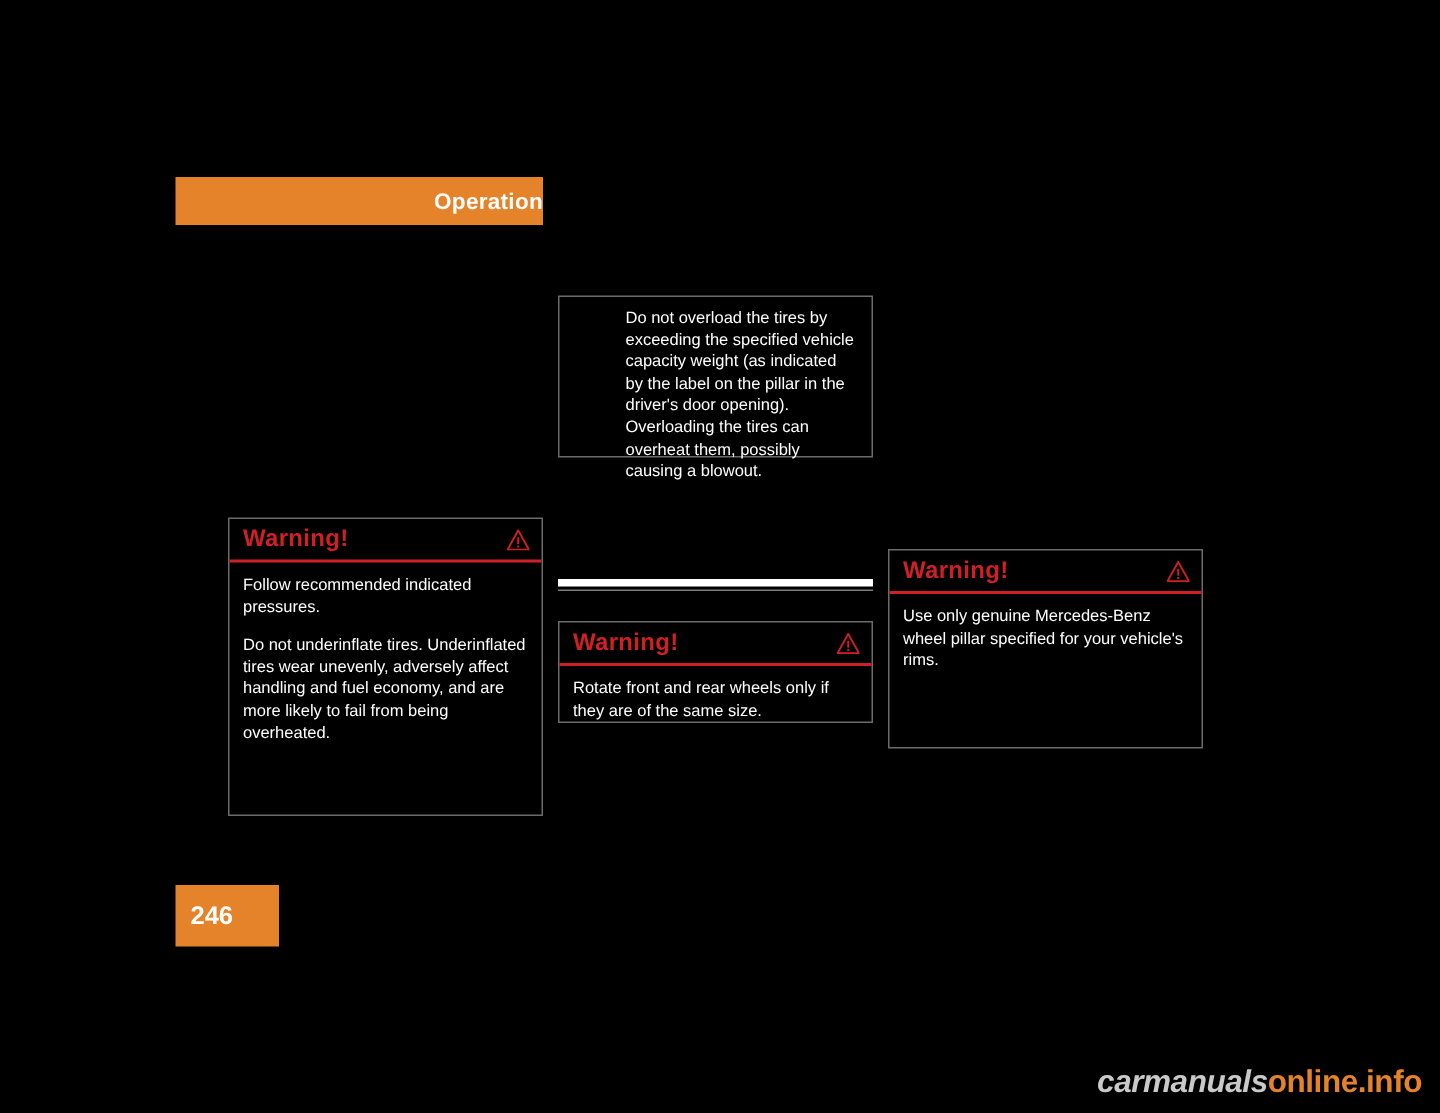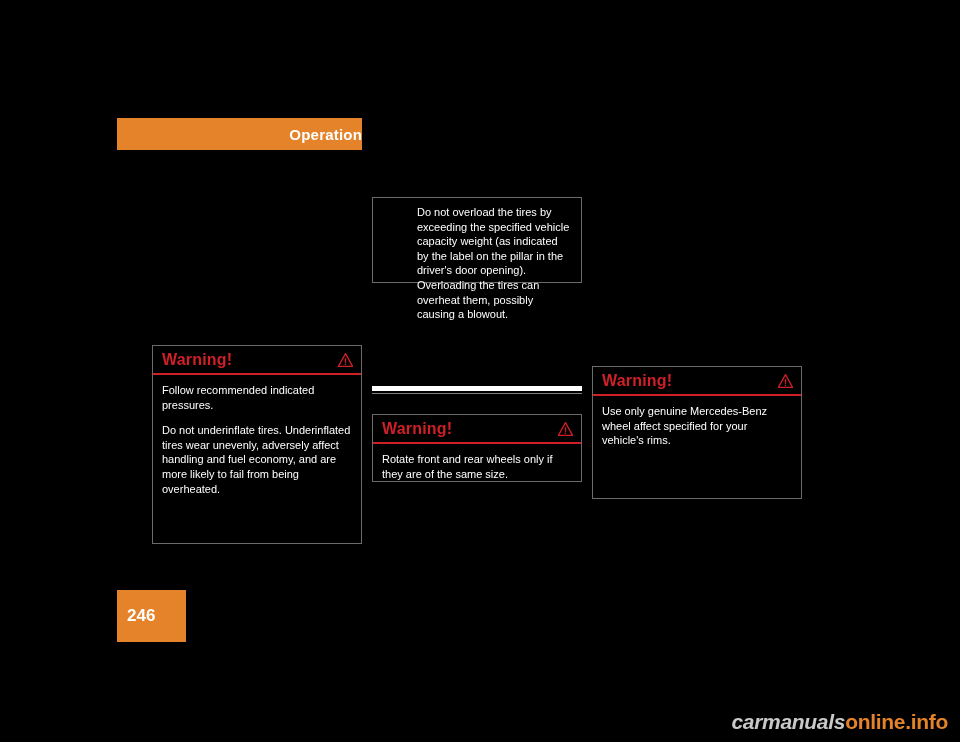--- a/index.html
+++ b/index.html
@@ -34,21 +34,21 @@
     margin-left: 38px;
     letter-spacing: 0.2px;
   }
 
   
   .page-number-block {
     position: absolute;
     left: 117px;
     top: 590px;
     width: 69px;
-    height: 52px;
+    height: 41px;
     background: #e5832a;
     display: flex;
     align-items: center;
   }
   .page-number {
     color: #ffffff;
     font-size: 17px;
     font-weight: bold;
     margin-left: 10px;
   }
@@ -136,21 +136,21 @@
     bottom: 8px;
     font-size: 21px;
     font-weight: bold;
     letter-spacing: -0.3px;
     white-space: nowrap;
   }
   .wm-grey { color: #c9c9c9; font-style: italic; }
   .wm-orange { color: #e5832a; }
 
   
-  #box-overload { left: 372px; top: 197px; width: 210px; height: 86px; padding-left: 44px; }
+  #box-overload { left: 372px; top: 197px; width: 210px; height: 108px; padding-left: 44px; }
   #box-inflation { left: 152px; top: 345px; width: 210px; height: 199px; }
   #box-rotate    { left: 372px; top: 414px; width: 210px; height: 68px; }
   #box-torque    { left: 592px; top: 366px; width: 210px; height: 133px; }
 </style>
 </head>
 <body>
 
 <div class="section-tab">
   <span class="section-tab-label">Operation</span>
 </div>
@@ -200,21 +200,21 @@
     <span class="warn-title">Warning!</span>
     <span class="warn-icon">
       <svg viewBox="0 0 15 14" width="15" height="14" aria-hidden="true">
         <path d="M7.5 0.6 L14.6 13.4 L0.4 13.4 Z" fill="none" stroke="#cf2027" stroke-width="1.3"></path>
         <rect x="6.85" y="5.2" width="1.3" height="4.6" fill="#cf2027"></rect>
         <rect x="6.85" y="10.7" width="1.3" height="1.3" fill="#cf2027"></rect>
       </svg>
     </span>
   </div>
   <div class="warn-body">
-    <p>Use only genuine Mercedes-Benz wheel affect specified for your vehicle's rims.</p>
+    <p>Use only genuine Mercedes-Benz wheel pillar specified for your vehicle's rims.</p>
   </div>
 </div>
 
 <div class="page-number-block">
   <span class="page-number">246</span>
 </div>
 
 <div class="watermark">
   <span class="wm-grey">carmanuals</span><span class="wm-orange">online.info</span>
 </div>

